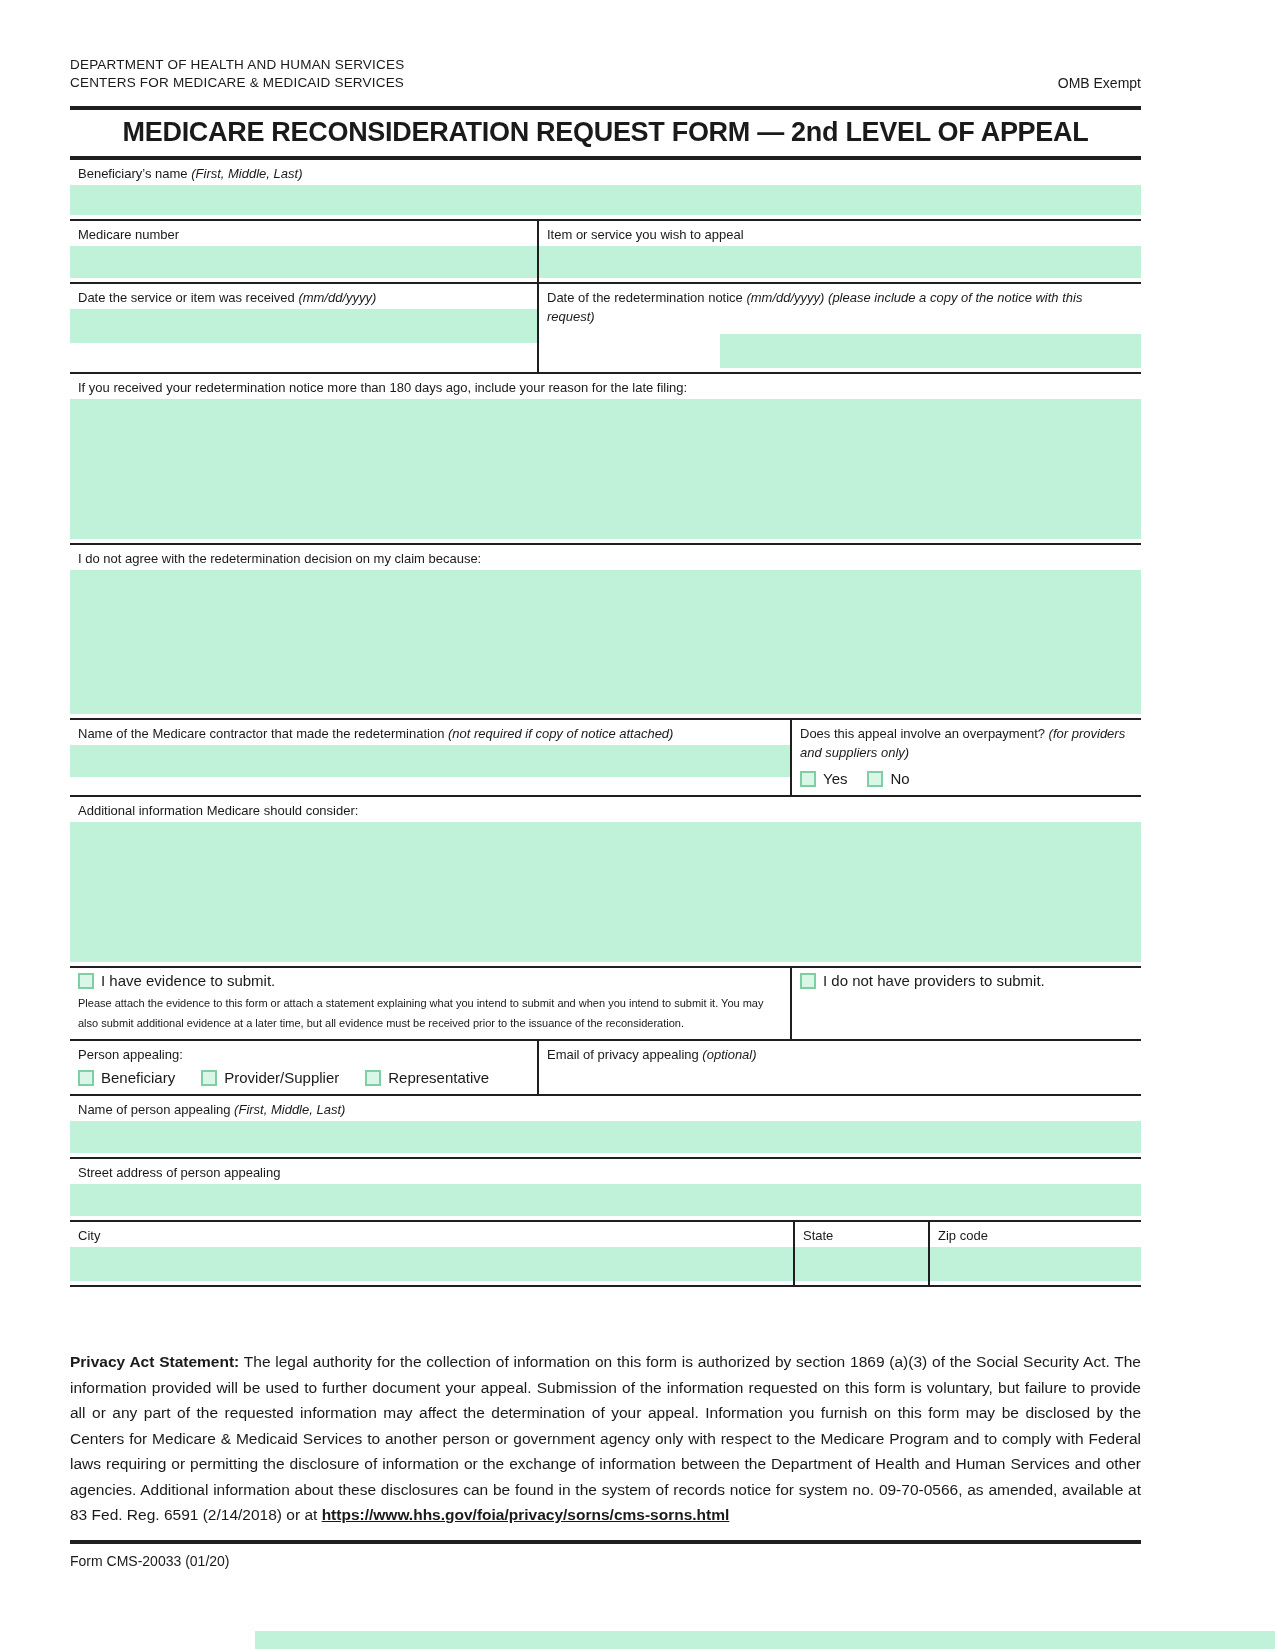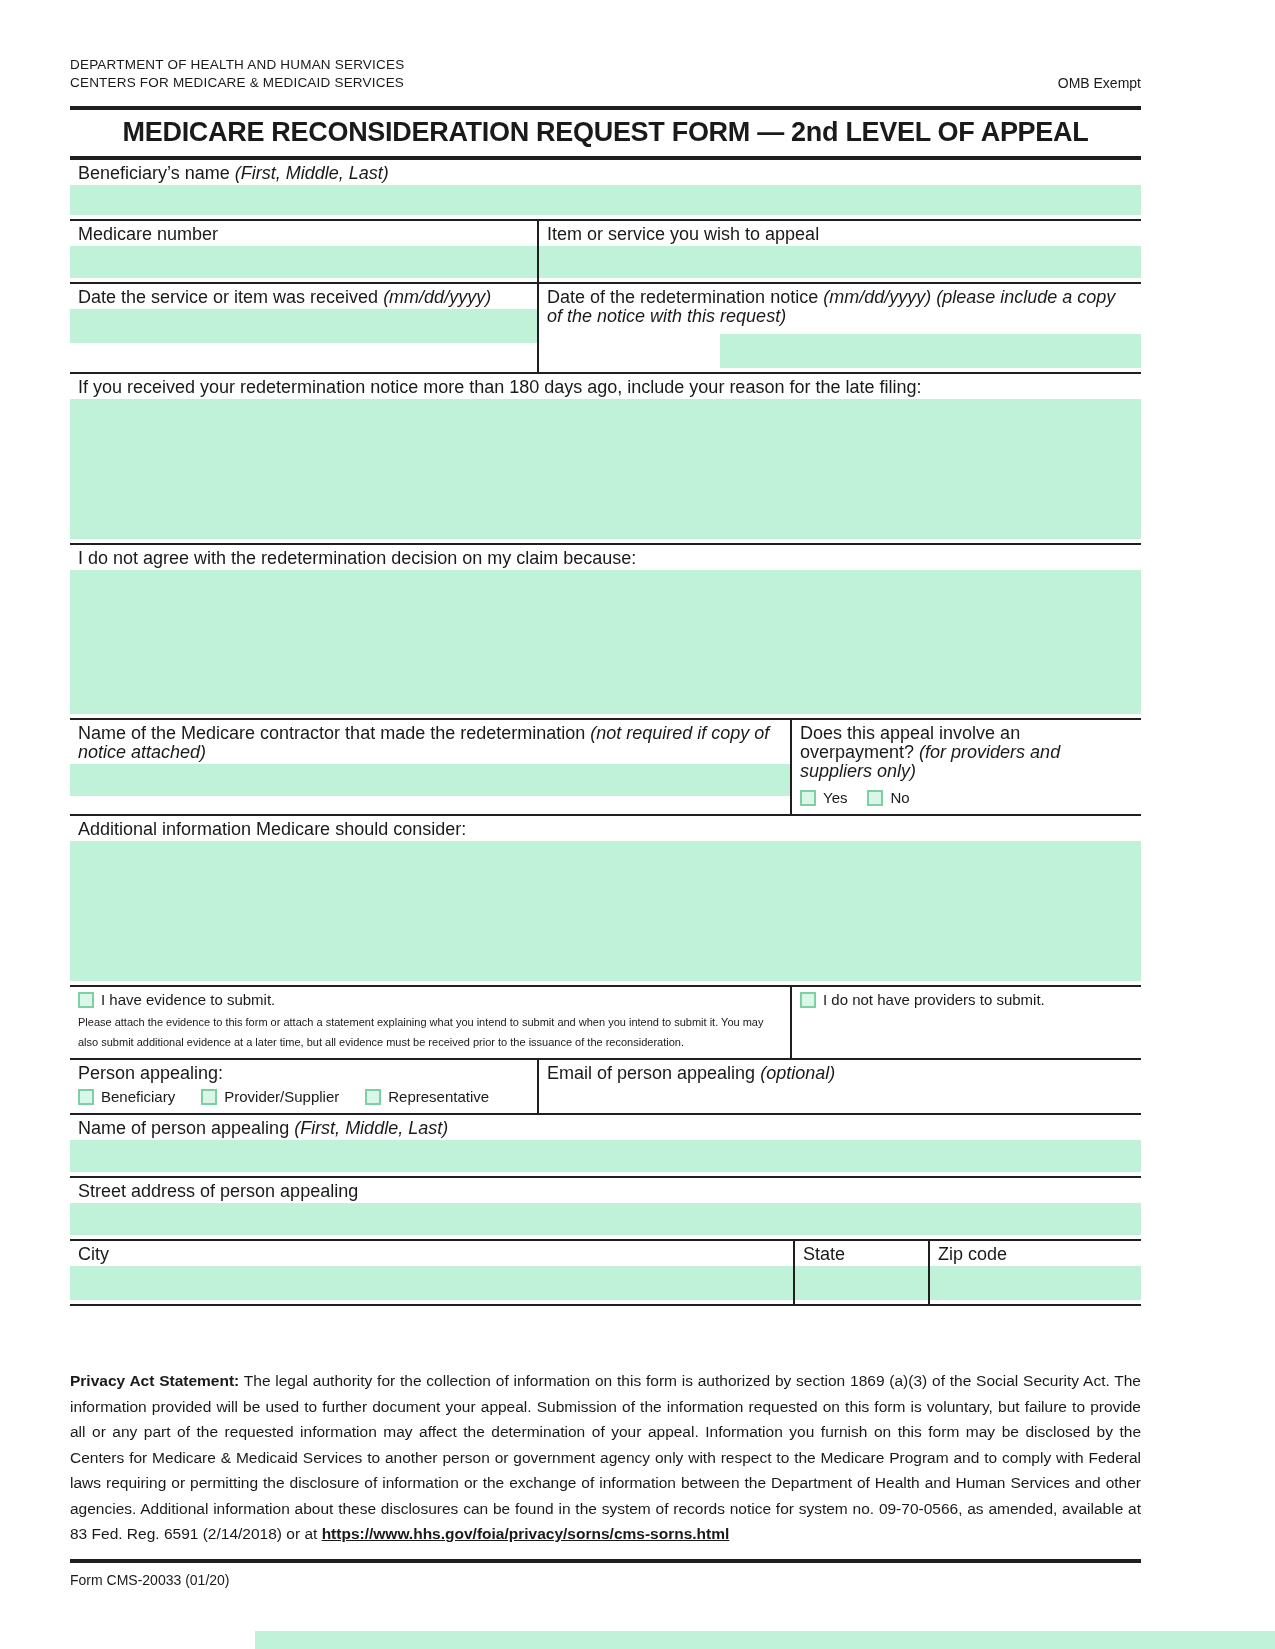--- a/index.html
+++ b/index.html
@@ -14,21 +14,21 @@
   .rule{height:4px;background:#1f1f1f;}
   .rule-top{margin-top:14px;}
   .title{font-size:27px;font-weight:bold;text-align:center;padding:7px 0 8px 0;letter-spacing:-.3px;}
 
   
   .ftable{border-top:0;}
   .row{border-bottom:2px solid #1f1f1f;display:flex;}
   .cell{box-sizing:border-box;}
   .cell + .cell{border-left:2px solid #1f1f1f;}
   .col{display:flex;flex-direction:column;width:100%;}
-  .lab{font-size:18px;line-height:19px;padding:4px 8px 2px 8px;}
+  .lab{font-size:13px;line-height:19px;padding:4px 8px 2px 8px;}
   .it{font-style:italic;}
   .field{background:#bff2d8;margin-bottom:4px;}
   .h30{height:30px;} .h32{height:32px;} .h34{height:34px;}
   .big140{height:140px;} .big144{height:144px;}
   .rel{position:relative;}
   .field-abs{position:absolute;left:30%;right:0;bottom:4px;height:34px;background:#bff2d8;}
 
   
   .cbrow{display:flex;align-items:center;gap:26px;padding:4px 8px 8px 8px;}
   .cbpair{display:inline-flex;align-items:center;gap:7px;font-size:15px;}
@@ -175,21 +175,21 @@
                 <span>Provider/Supplier</span>
               </span>
             <span class="cbpair">
                 <span class="cb"></span>
                 <span>Representative</span>
               </span>
           </div>
         </div>
         <div class="cell" style="flex:1;">
           <div class="col">
-            <div class="lab"><span>Email of person appealing </span><span class="it">(optional)</span></div>
+            <div class="lab"><span>Email of privacy appealing </span><span class="it">(optional)</span></div>
             <div class="field h32" style="margin-bottom:0;flex:1;"></div>
           </div>
         </div>
       </div>
 
       <div class="row">
         <div class="col">
           <div class="lab"><span>Name of person appealing </span><span class="it">(First, Middle, Last)</span></div>
           <div class="field h32"></div>
         </div>

